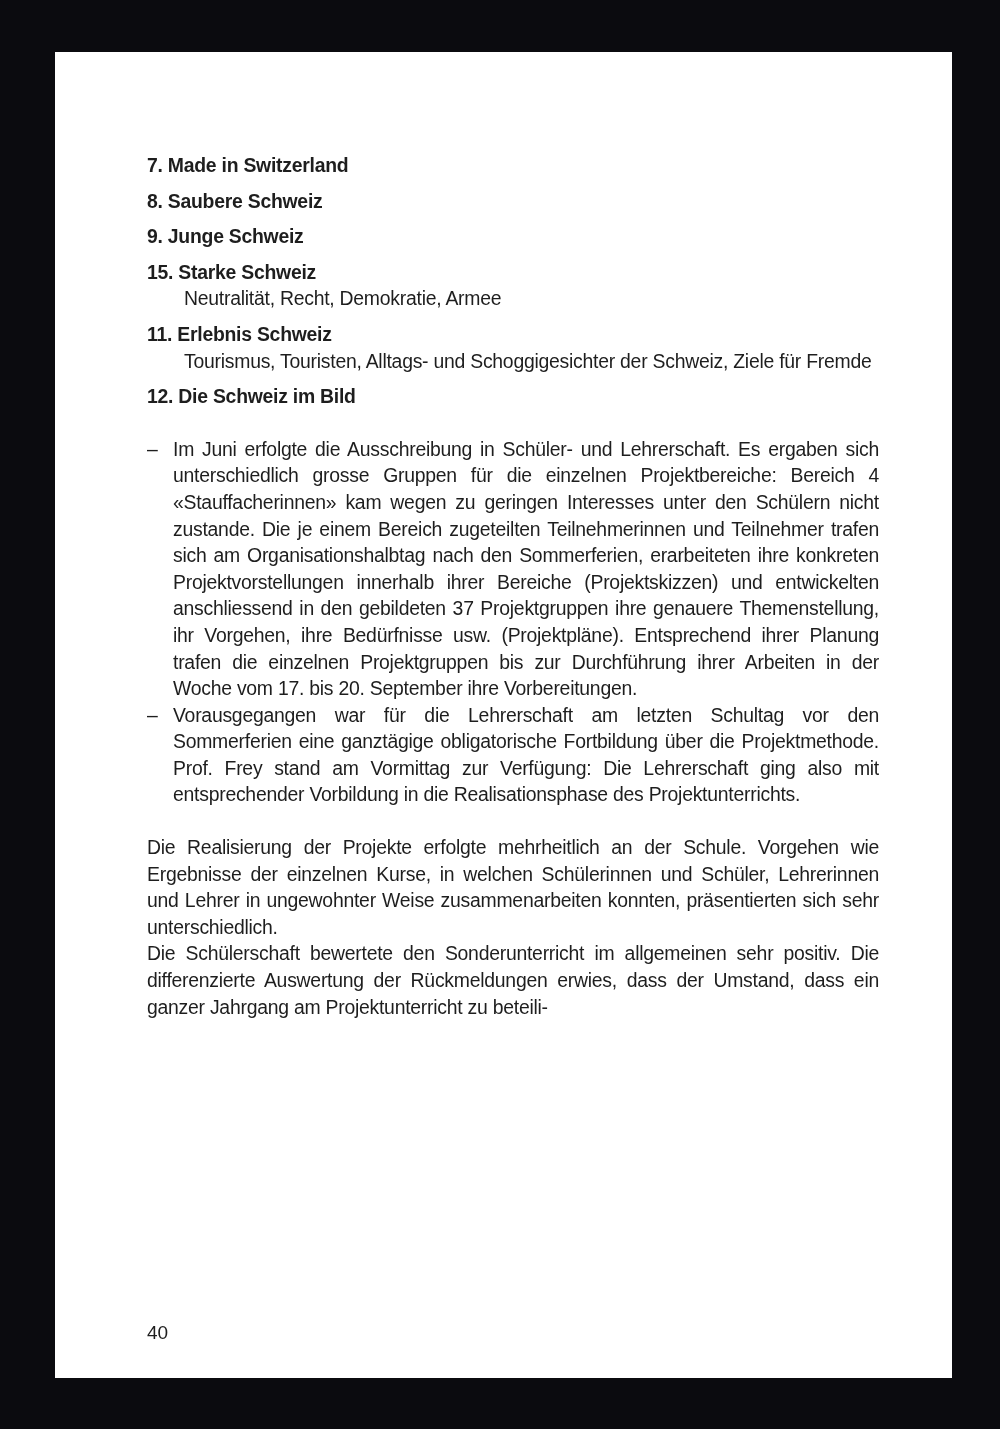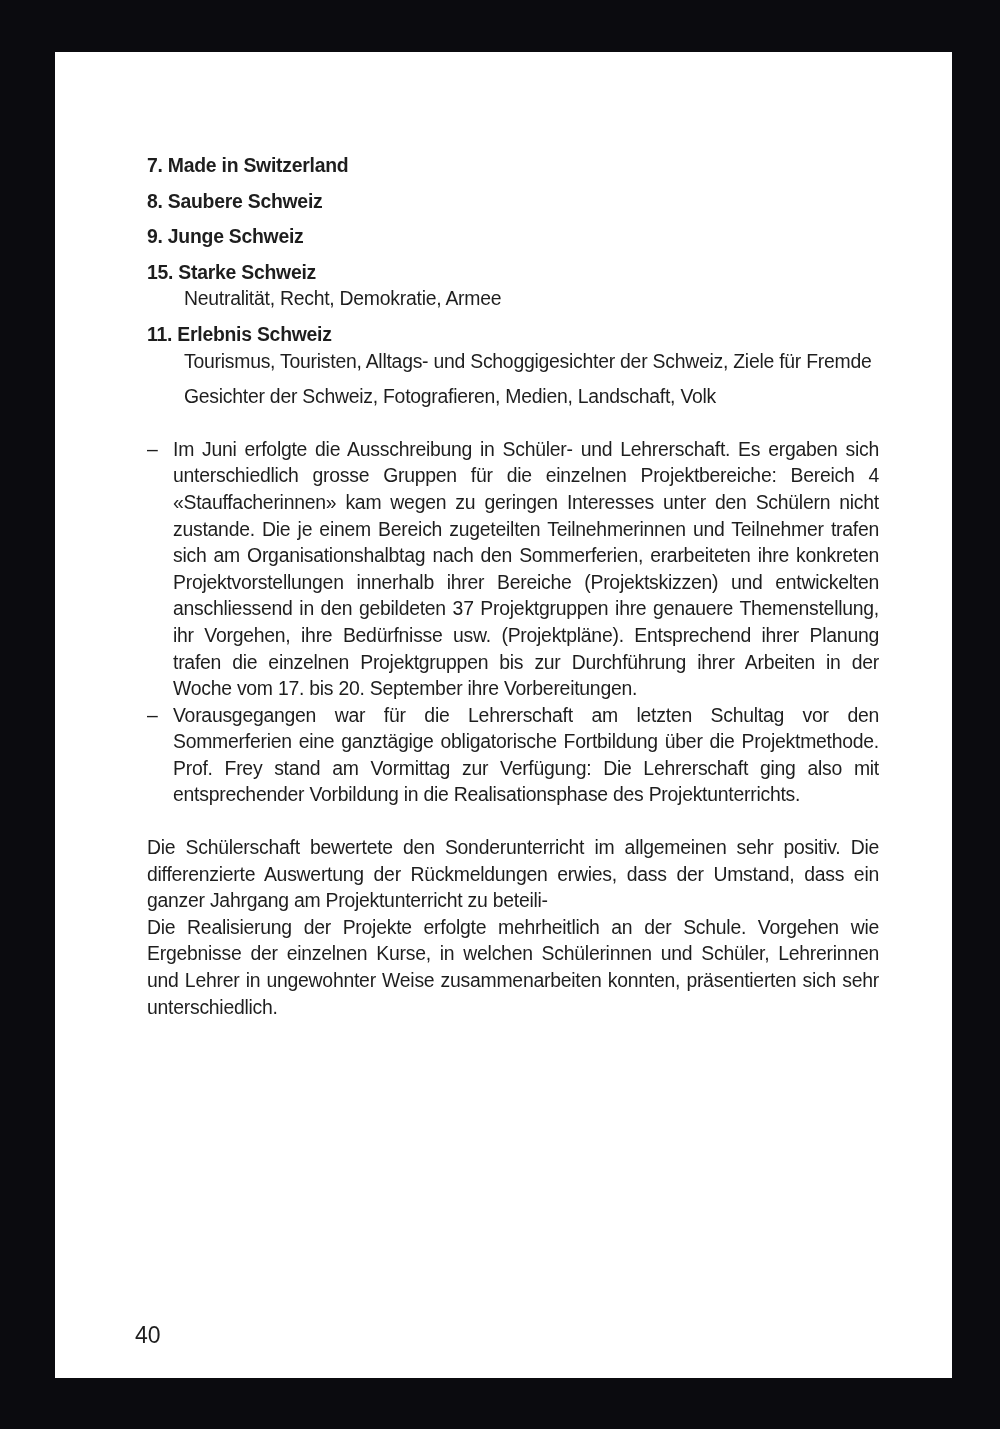--- a/index.html
+++ b/index.html
@@ -18,21 +18,21 @@
   .topic-head { font-weight:bold; display:flex; }
   .topic-num { display:inline-block; }
   .topic-desc { padding-left:26px; text-align:justify; }
   .topic.two-digit .topic-desc { padding-left:37px; }
   .bullets { margin-top:26px; }
   .bullet { display:flex; }
   .dash { width:26px; flex:0 0 26px; }
   .bullet-text { flex:1; text-align:justify; }
   .para-block { margin-top:26px; }
   .para { text-align:justify; }
-  .page-number { position:absolute; left:80px; top:1270px; font-size:23px; }
+  .page-number { position:absolute; left:92px; top:1270px; font-size:19px; }
 </style>
 </head>
 <body>
 
 <div class="page">
   <div class="content">
 
     <div class="topic">
       <div class="topic-head">
         <span class="topic-num">7.</span>&nbsp;<span>Made in Switzerland</span>
@@ -59,34 +59,36 @@
     </div>
 
     <div class="topic two-digit">
       <div class="topic-head">
         <span class="topic-num">11.</span>&nbsp;<span>Erlebnis Schweiz</span>
       </div>
       <div class="topic-desc">Tourismus, Touristen, Alltags- und Schoggigesichter der Schweiz, Ziele für Fremde</div>
     </div>
 
     <div class="topic two-digit">
-      <div class="topic-desc">Gesichter der Schweiz, Fotografieren, Medien, Landschaft, Volk</div>
+      <div class="topic-head">
+        <span class="topic-num">12.</span>&nbsp;<span>Die Schweiz im Bild</span>
+      </div>
     </div>
 
     <div class="bullets">
       <div class="bullet">
         <span class="dash">–</span>
         <span class="bullet-text">Im Juni erfolgte die Ausschreibung in Schüler- und Lehrerschaft. Es ergaben sich unterschiedlich grosse Gruppen für die einzelnen Projektbereiche: Bereich 4 «Stauffacherinnen» kam wegen zu geringen Interesses unter den Schülern nicht zustande. Die je einem Bereich zugeteilten Teilnehmerinnen und Teilnehmer trafen sich am Organisationshalbtag nach den Sommerferien, erarbeiteten ihre konkreten Projektvorstellungen innerhalb ihrer Bereiche (Projektskizzen) und entwickelten anschliessend in den gebildeten 37 Projektgruppen ihre genauere Themenstellung, ihr Vorgehen, ihre Bedürfnisse usw. (Projektpläne). Entsprechend ihrer Planung trafen die einzelnen Projektgruppen bis zur Durchführung ihrer Arbeiten in der Woche vom 17. bis 20. September ihre Vorbereitungen.</span>
       </div>
       <div class="bullet">
         <span class="dash">–</span>
         <span class="bullet-text">Vorausgegangen war für die Lehrerschaft am letzten Schultag vor den Sommerferien eine ganztägige obligatorische Fortbildung über die Projektmethode. Prof. Frey stand am Vormittag zur Verfügung: Die Lehrerschaft ging also mit entsprechender Vorbildung in die Realisationsphase des Projektunterrichts.</span>
       </div>
     </div>
 
     <div class="para-block">
+      <div class="para">Die Realisierung der Projekte erfolgte mehrheitlich an der Schule. Vorgehen wie Ergebnisse der einzelnen Kurse, in welchen Schülerinnen und Schüler, Lehrerinnen und Lehrer in ungewohnter Weise zusammenarbeiten konnten, präsentierten sich sehr unterschiedlich.</div>
       <div class="para">Die Schülerschaft bewertete den Sonderunterricht im allgemeinen sehr positiv. Die differenzierte Auswertung der Rückmeldungen erwies, dass der Umstand, dass ein ganzer Jahrgang am Projektunterricht zu beteili-</div>
-      <div class="para">Die Realisierung der Projekte erfolgte mehrheitlich an der Schule. Vorgehen wie Ergebnisse der einzelnen Kurse, in welchen Schülerinnen und Schüler, Lehrerinnen und Lehrer in ungewohnter Weise zusammenarbeiten konnten, präsentierten sich sehr unterschiedlich.</div>
     </div>
   </div>
 
   <div class="page-number">40</div>
 </div>
 
 </body></html>

